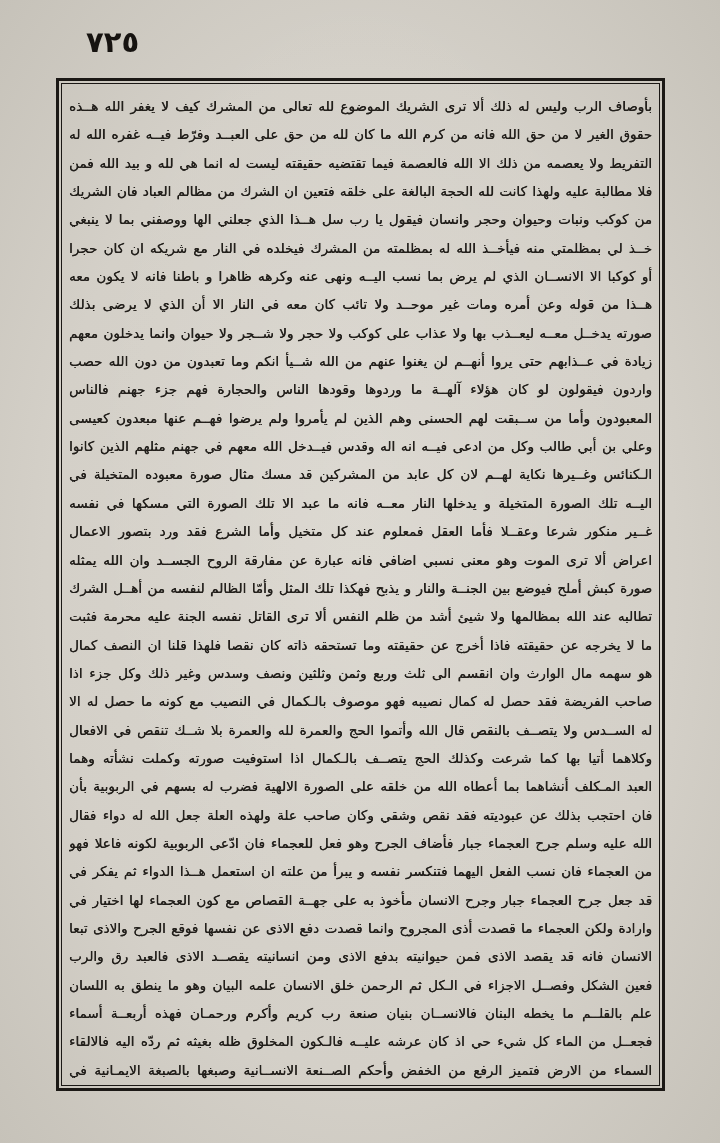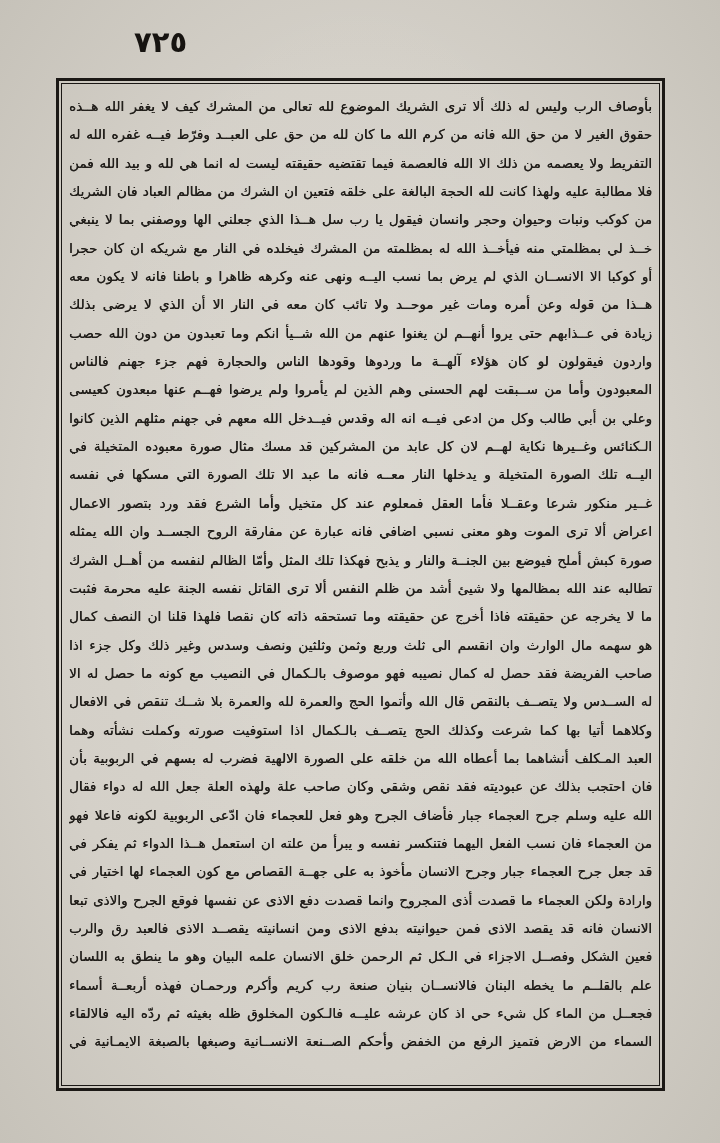--- a/index.html
+++ b/index.html
@@ -8,21 +8,21 @@
     position: relative; overflow: hidden;
     background:
       radial-gradient(ellipse at 50% 42%, rgba(255,255,255,0.10) 0%, rgba(0,0,0,0) 55%),
       radial-gradient(ellipse at 50% 50%, #d9d5cd 0%, #d4d0c8 62%, #c6c2b9 100%);
     font-family: "DejaVu Sans", sans-serif;
     color: #211e1a;
   }
   .page-number {
     position: absolute; top: 25px; left: 86px;
     font-size: 29px; font-weight: bold; color: #161310;
-    letter-spacing: 1px; direction: rtl; margin-left: 48px;
+    letter-spacing: 1px; direction: rtl;
   }
   .frame {
     position: absolute; left: 56px; top: 78px;
     width: 609px; height: 1013px;
     box-sizing: border-box;
     border: 3px solid #1b1815;
     padding: 2px;
     background: transparent;
   }
   .frame-inner {
@@ -57,20 +57,21 @@
     <div class="frame-inner">
       <div class="text-area" id="text-area">
           <div class="line" dir="rtl">بأوصاف الرب وليس له ذلك ألا ترى الشريك الموضوع لله تعالى من المشرك كيف لا يغفر الله هــذه المظالم فانها من</div>
           <div class="line" dir="rtl">حقوق الغير لا من حق الله فانه من كرم الله ما كان لله من حق على العبــد وفرّط فيــه غفره الله له وذلك لان حقيقته</div>
           <div class="line" dir="rtl">التفريط ولا يعصمه من ذلك الا الله فالعصمة فيما تقتضيه حقيقته ليست له انما هي لله و بيد الله فمن لم يخرج عن حقيقته</div>
           <div class="line" dir="rtl">فلا مطالبة عليه ولهذا كانت لله الحجة البالغة على خلقه فتعين ان الشرك من مظالم العباد فان الشريك يأتي يوم القيامة</div>
           <div class="line" dir="rtl">من كوكب ونبات وحيوان وحجر وانسان فيقول يا رب سل هــذا الذي جعلني الها ووصفني بما لا ينبغي لي</div>
           <div class="line" dir="rtl">خــذ لي بمظلمتي منه فيأخــذ الله له بمظلمته من المشرك فيخلده في النار مع شريكه ان كان حجرا أو نباتا أو حيوانا</div>
           <div class="line" dir="rtl">أو كوكبا الا الانســان الذي لم يرض بما نسب اليــه ونهى عنه وكرهه ظاهرا و باطنا فانه لا يكون معه في النار وان كان</div>
           <div class="line" dir="rtl">هــذا من قوله وعن أمره ومات غير موحــد ولا تائب كان معه في النار الا أن الذي لا يرضى بذلك ينصب للمشرك مثال</div>
+          <div class="line" dir="rtl">صورته يدخــل معــه ليعــذب بها ولا عذاب على كوكب ولا حجر ولا شــجر ولا حيوان وانما يدخلون معهم</div>
           <div class="line" dir="rtl">زيادة في عــذابهم حتى يروا أنهــم لن يغنوا عنهم من الله شــيأ انكم وما تعبدون من دون الله حصب جهنم أنتم لها</div>
           <div class="line" dir="rtl">واردون فيقولون لو كان هؤلاء آلهــة ما وردوها وقودها الناس والحجارة فهم جزء جهنم فالناس المشركون والحجارة</div>
           <div class="line" dir="rtl">المعبودون وأما من ســبقت لهم الحسنى وهم الذين لم يأمروا ولم يرضوا فهــم عنها مبعدون كعيسى وعزير وأمثالهــما</div>
           <div class="line" dir="rtl">وعلي بن أبي طالب وكل من ادعى فيــه انه اله وقدس فيــدخل الله معهم في جهنم مثلهم الذين كانوا يصورون في</div>
           <div class="line" dir="rtl">الـكنائس وغــيرها نكاية لهــم لان كل عابد من المشركين قد مسك مثال صورة معبوده المتخيلة في نفسه فتجسـد</div>
           <div class="line" dir="rtl">اليــه تلك الصورة المتخيلة و يدخلها النار معــه فانه ما عبد الا تلك الصورة التي مسكها في نفسه وتجسـد المعاني المتخيلة</div>
           <div class="line" dir="rtl">غــير منكور شرعا وعقــلا فأما العقل فمعلوم عند كل متخيل وأما الشرع فقد ورد بتصور الاعمال والاعمال</div>
           <div class="line" dir="rtl">اعراض ألا ترى الموت وهو معنى نسبي اضافي فانه عبارة عن مفارقة الروح الجســد وان الله يمثله يوم القيامة للناس</div>
           <div class="line" dir="rtl">صورة كبش أملح فيوضع بين الجنــة والنار و يذبح فهكذا تلك المثل وأمّا الظالم لنفسه من أهــل الشرك فنفســه</div>
           <div class="line" dir="rtl">تطالبه عند الله بمظالمها ولا شيئ أشد من ظلم النفس ألا ترى القاتل نفسه الجنة عليه محرمة فثبت بهذا ان الـكمال للشئ</div>

